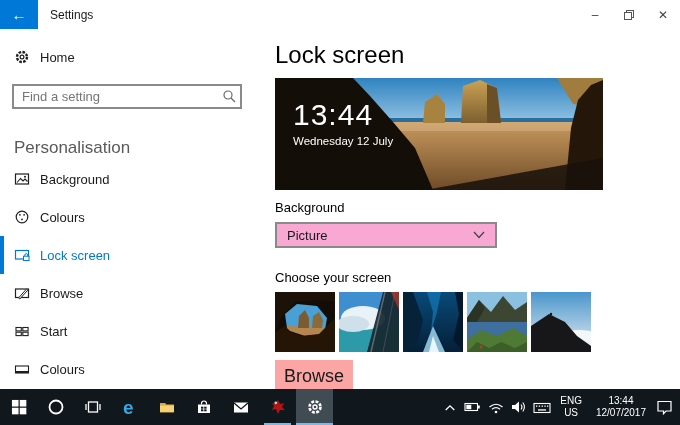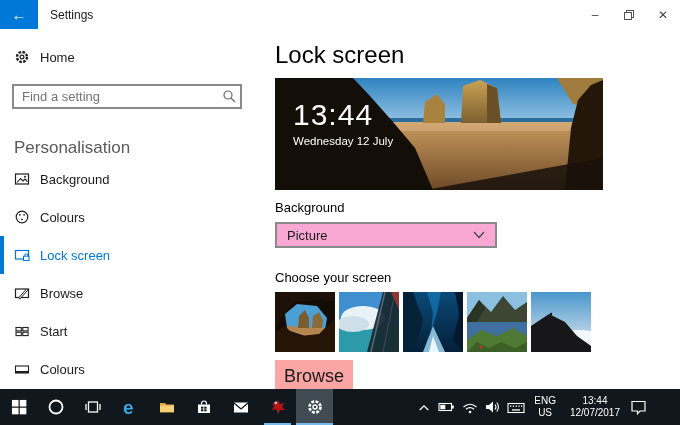--- a/index.html
+++ b/index.html
@@ -56,21 +56,21 @@
 
   
   .taskbar { position:absolute; left:0; top:389px; width:680px; height:36px; background:#10171d;
              display:flex; align-items:stretch; }
   .tb-left { display:flex; align-items:stretch; }
   .tb-btn { width:37px; height:36px; display:flex; align-items:center; justify-content:center;
             position:relative; cursor:pointer; }
   .tb-btn.active-app { background:#414b54; }
   .tb-btn.running::after { content:""; position:absolute; left:5px; right:5px; bottom:0; height:2px; background:#76b9ed; }
   .tb-btn.active-app::after { left:0; right:0; }
-  .tb-tray { margin-left:auto; display:flex; align-items:center; padding-right:30px; }
+  .tb-tray { margin-left:auto; display:flex; align-items:center; padding-right:4px; }
   .tray-ic { width:23px; height:36px; display:flex; align-items:center; justify-content:center; cursor:pointer; }
   .tray-txt { color:#fff; font-size:10px; line-height:1.25; text-align:center; cursor:pointer; padding:0 7px; }
 </style>
 </head>
 <body>
 
 <div id="screen">
 
   <div class="titlebar">
     <div class="back-btn">

